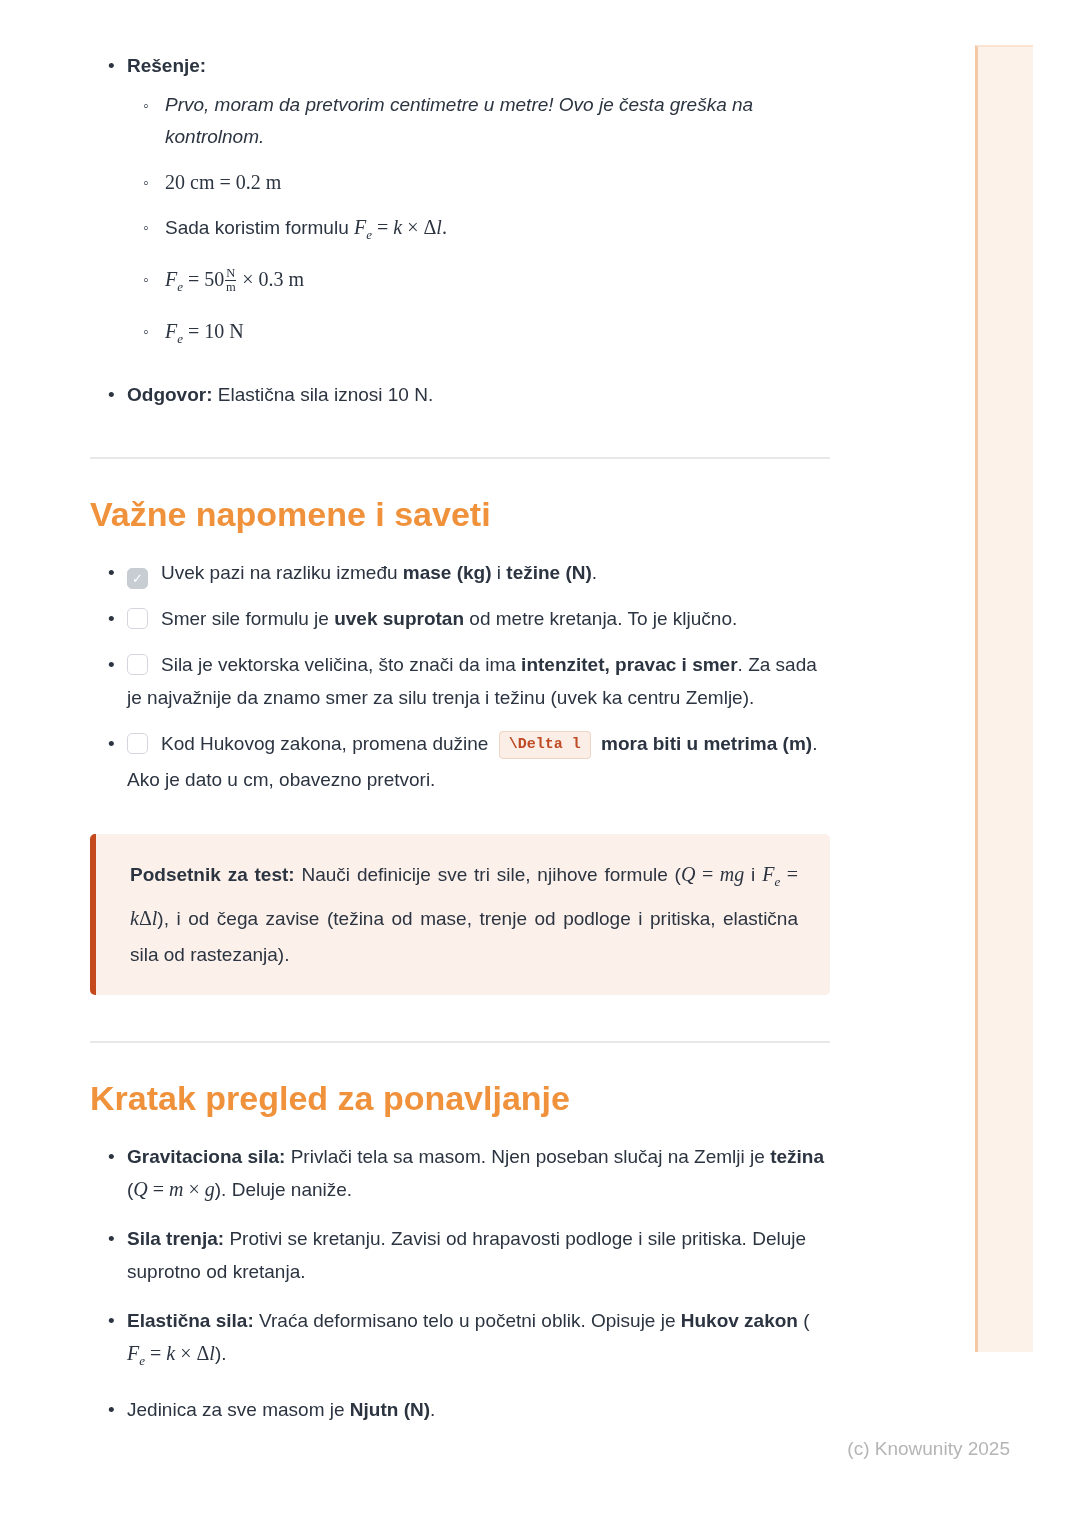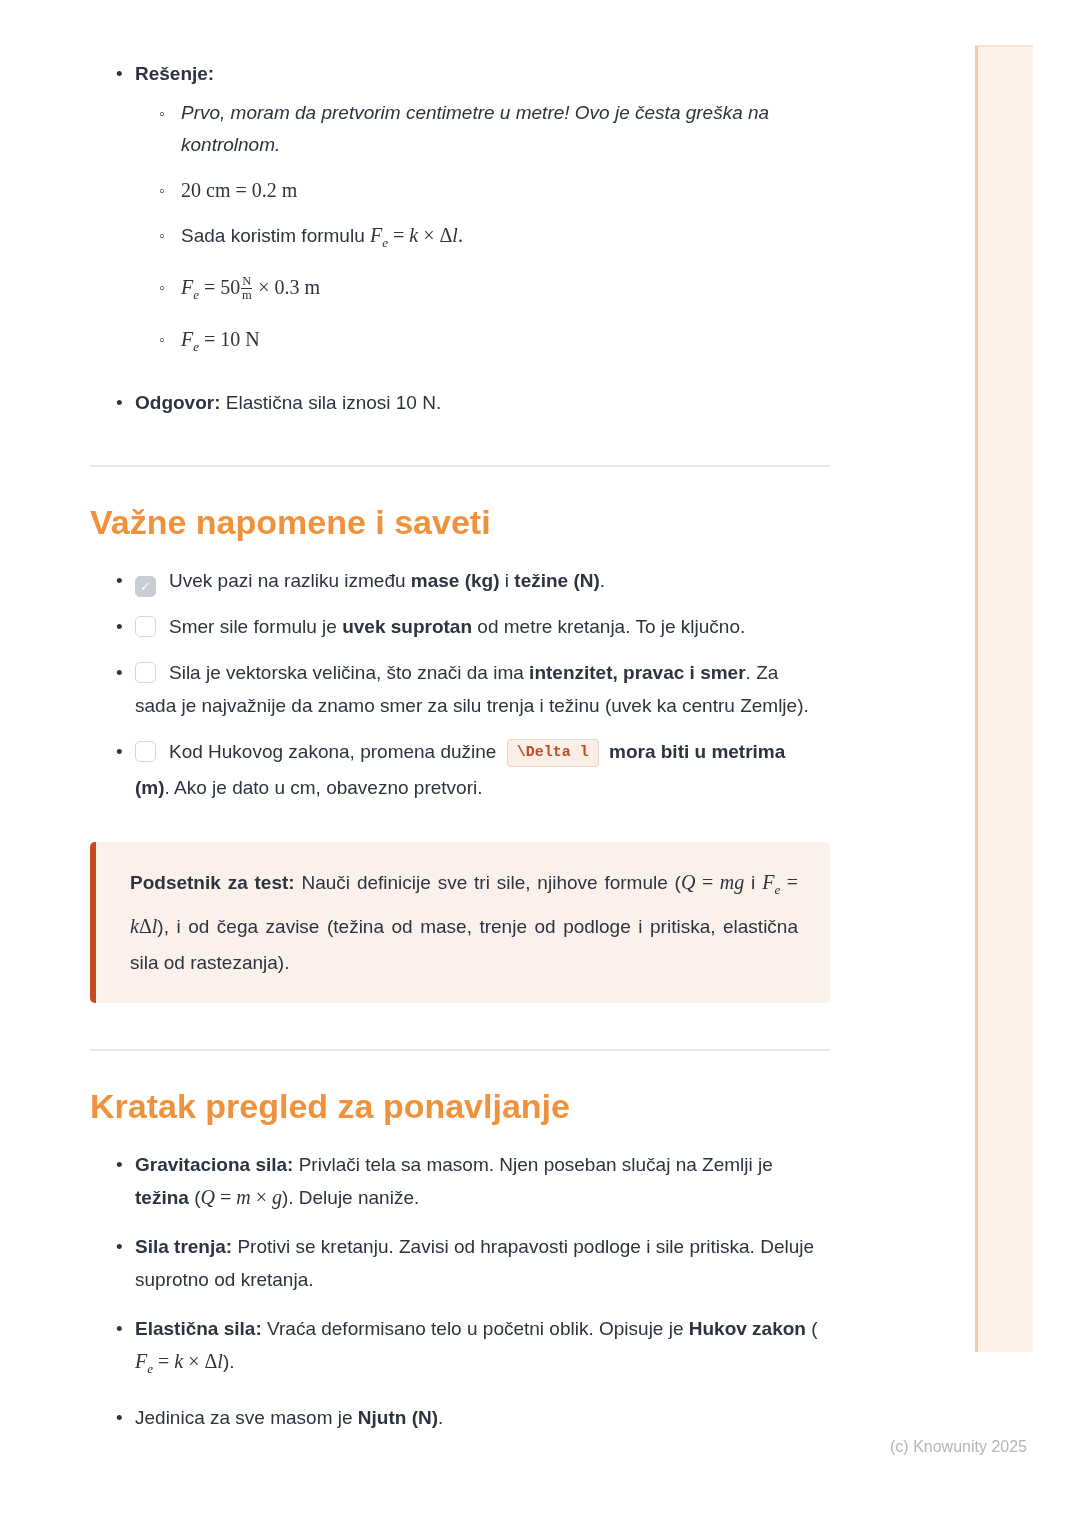--- a/index.html
+++ b/index.html
@@ -22,21 +22,21 @@
     background: var(--strip-bg, #fdf2ea);
     border-left: 3px solid var(--strip-border, #f3c9a6);
     border-top: 2px solid #fbe3d2;
   }
   .content {
     position: absolute;
     left: 90px;
     top: 46px;
     width: 740px;
   }
-  ul { list-style: none; margin: 12px; padding: 0; }
+  ul { list-style: none; margin: 4px; padding: 0; }
   .li1 { position: relative; padding-left: 33px; font-size: 19px; line-height: 32px; }
   .li1::before {
     content: "\2022";
     position: absolute;
     left: 14px;
     top: 0;
     color: var(--text, #2b3440);
   }
   .li2 { position: relative; padding-left: 34px; font-size: 19px; line-height: 32px; margin-top: 13px; }
   .li2::before {
@@ -126,22 +126,22 @@
   .callout p {
     margin: 0;
     font-size: 19px;
     line-height: 36px;
     text-align: justify;
   }
   .review-item { margin-top: 16px; line-height: 33px; }
   .footer {
     position: absolute;
     top: 1438px;
-    right: 53px;
-    font-size: 16px;
+    right: 70px;
+    font-size: 19px;
     color: var(--footer, #b5b5b5);
     margin-left: 38px;
   }
 </style>
 </head>
 <body>
 
 <div class="page">
   <div class="margin-strip"></div>
 

